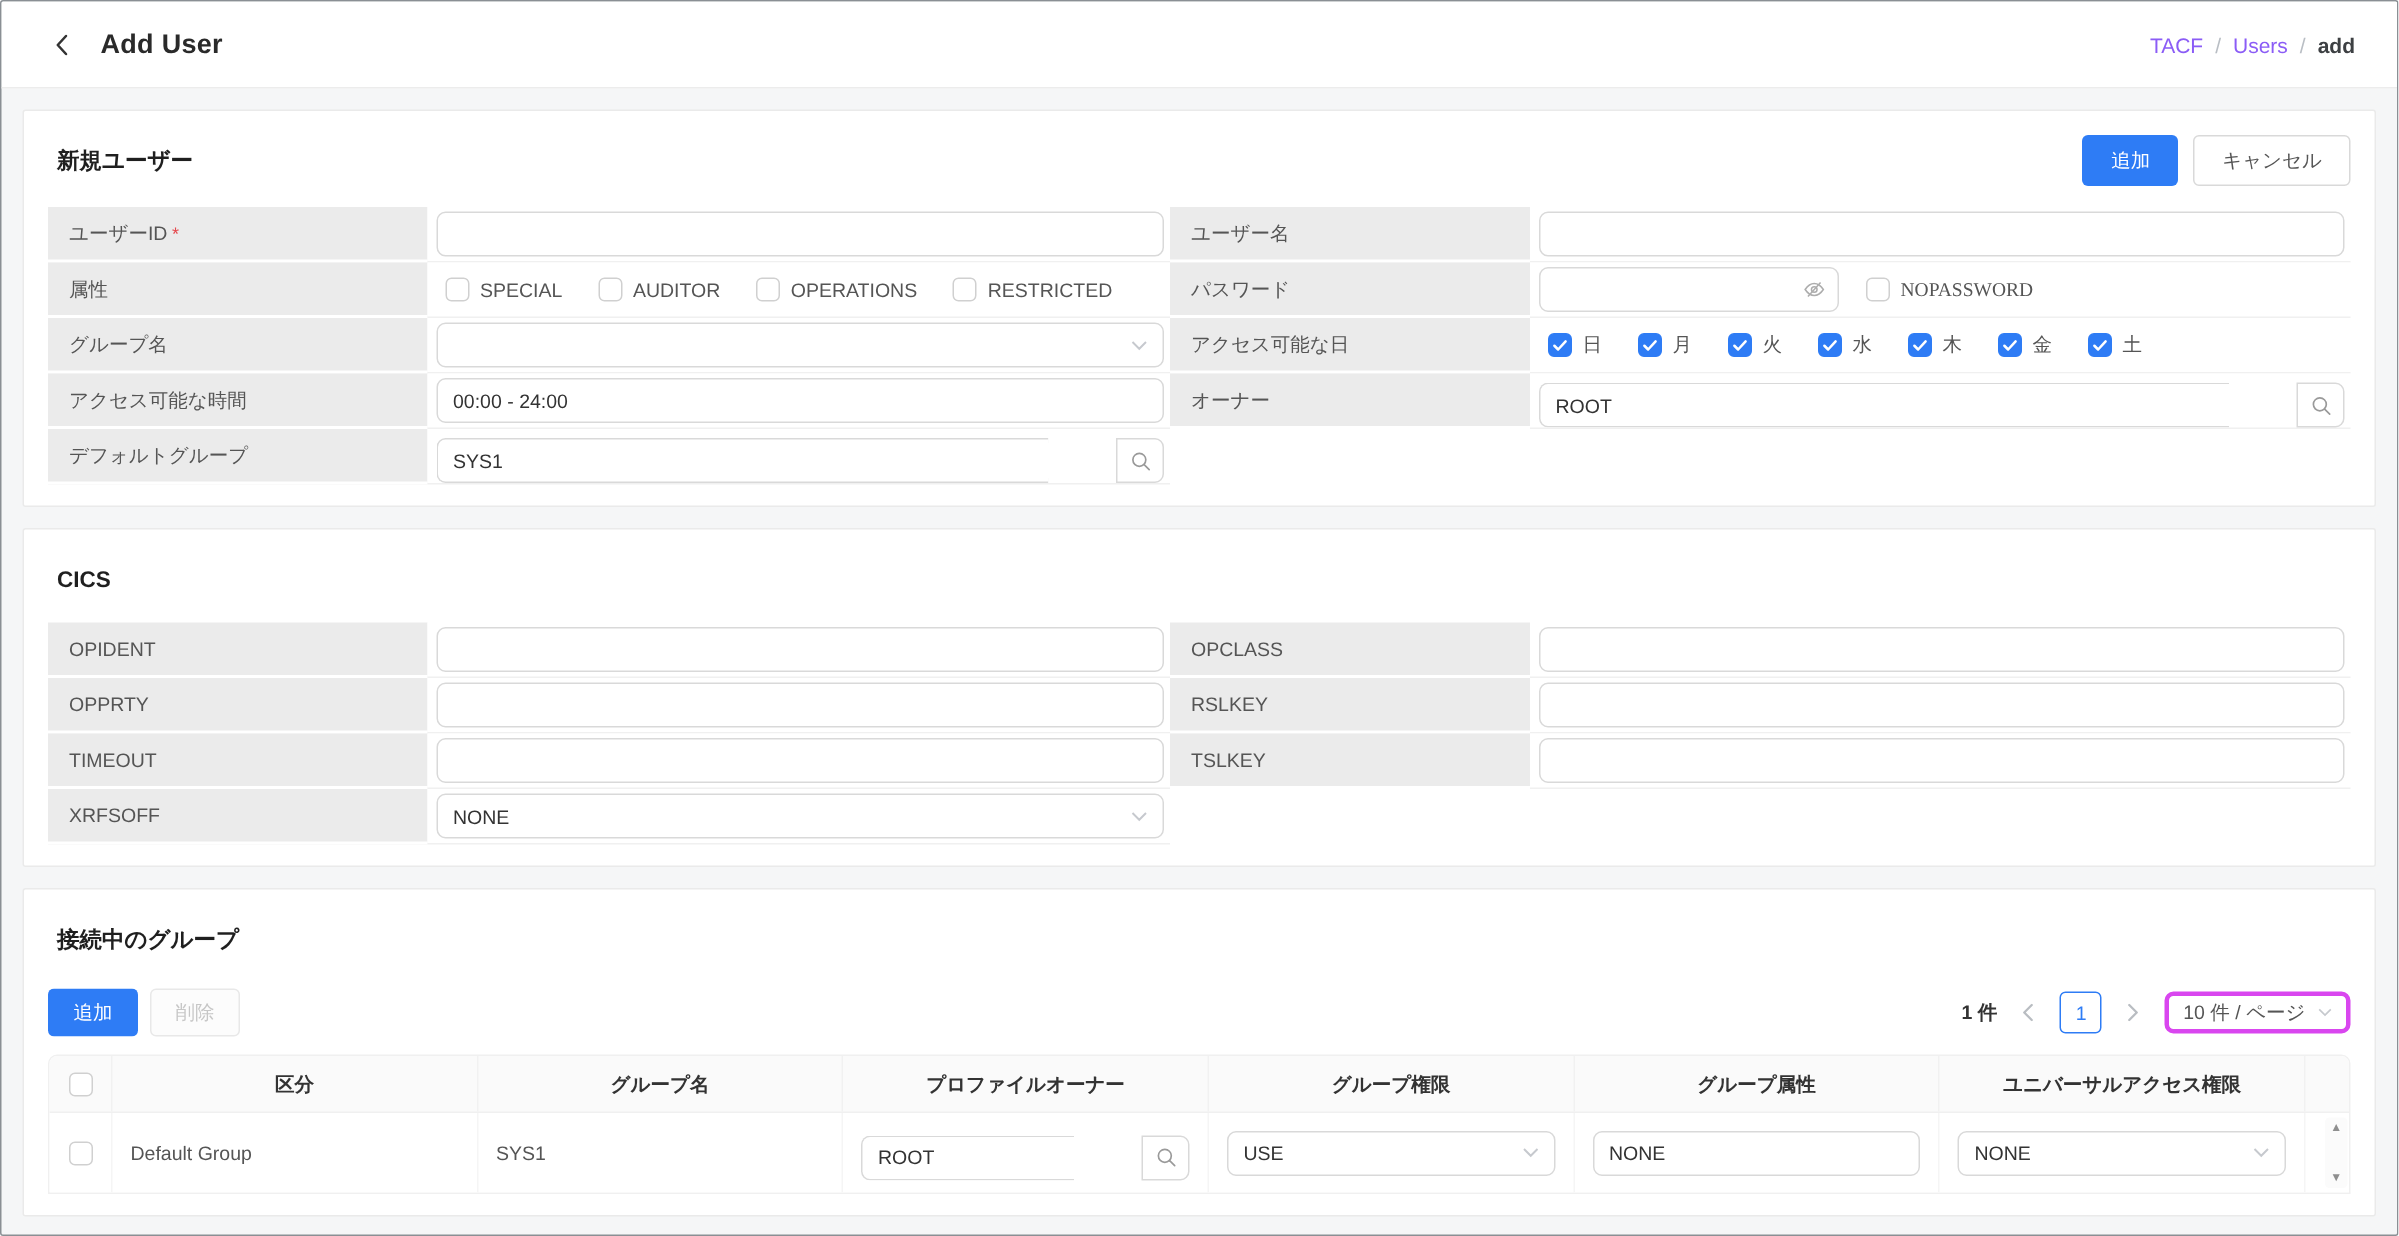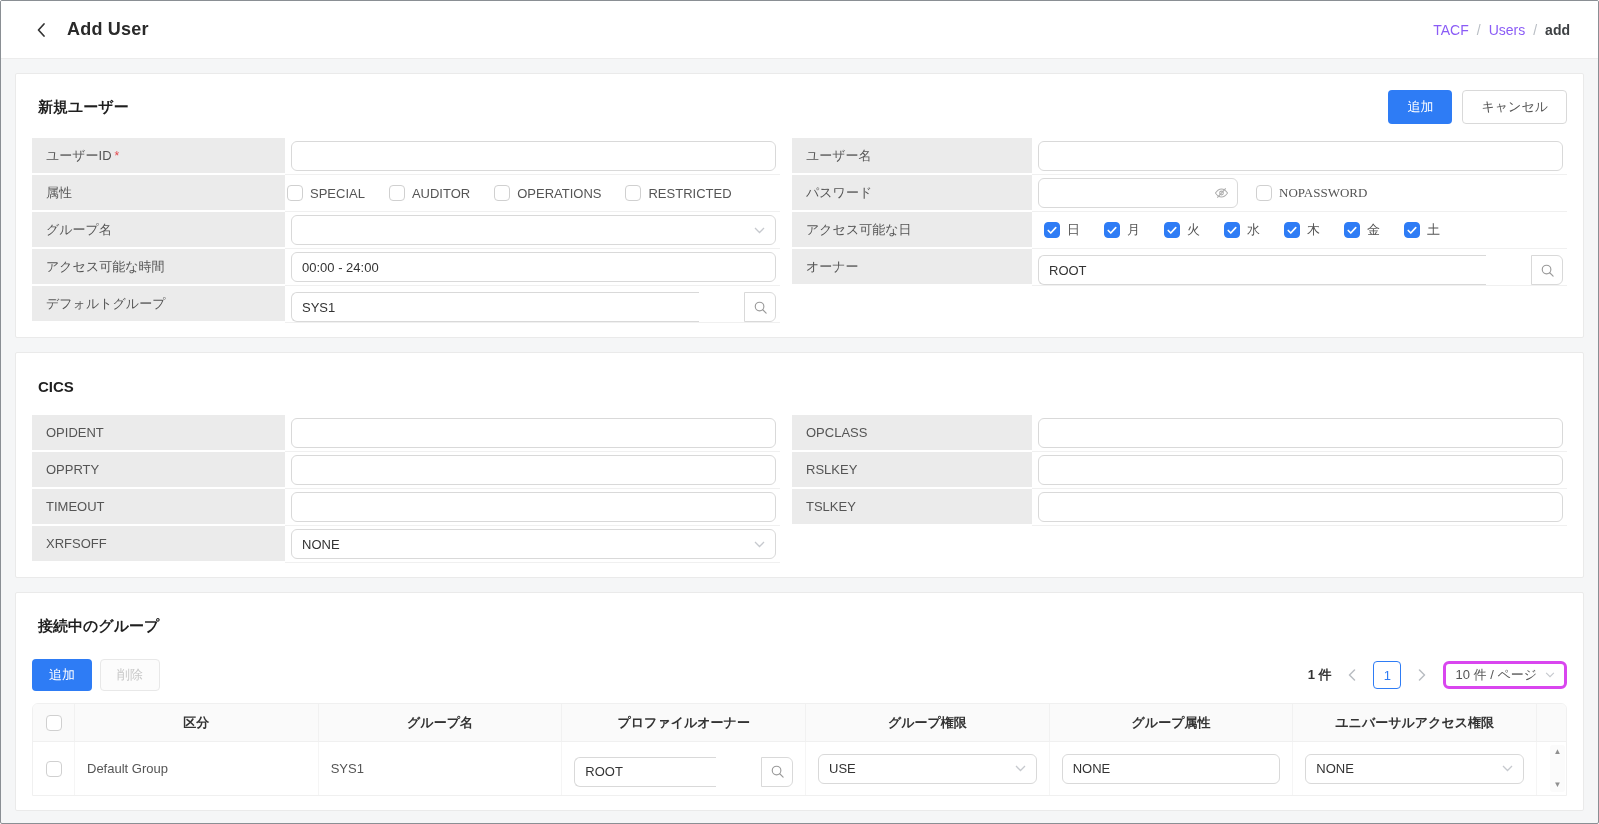--- a/index.html
+++ b/index.html
@@ -27,21 +27,21 @@
   .btn-primary { background:#2e7cf5; color:#fff; }
   .btn-ghost { background:#fff; color:#555; border-color:#d9d9d9; }
   .btn-disabled { background:#fcfcfc; color:#c7c7c7; border-color:#e8e8e8; cursor:default; }
   .btn-sm { height:32px; padding:0 16px; }
 
   
   .form { display:flex; flex-direction:column; }
   .frow { display:flex; min-height:37px; }
   .half { display:flex; flex:1; }
   .half-l { flex:0 0 748px; }
-  .half-r { margin-left:12px; }
+  .half-r { }
   .half.blank { background:transparent; }
   .flabel { width:253px; background:#ebebeb; border-bottom:2px solid #fff; display:flex; align-items:center; padding:0 14px; font-size:13px; color:#555; flex:0 0 auto; }
   .half-r .flabel { width:240px; }
   .ffield { flex:1; background:#fff; border-bottom:1px solid #f0f0f0; display:flex; align-items:center; padding:3px 4px 3px 6px; gap:10px; }
   .req { color:#e5484d; margin-left:3px; font-size:12px; }
 
   input.txt { height:30px; width:100%; border:1px solid #d9d9d9; border-radius:6px; padding:0 10px; font-size:13px; color:#333; outline:none; font-family:inherit; background:#fff; }
   .selectbox { height:30px; width:100%; border:1px solid #d9d9d9; border-radius:6px; padding:0 10px; font-size:13px; color:#333; display:flex; align-items:center; justify-content:space-between; background:#fff; cursor:pointer; }
   .selectbox .val { overflow:hidden; white-space:nowrap; }
 
@@ -129,21 +129,21 @@
             <div class="flabel">ユーザー名</div>
             <div class="ffield">
                 <input class="txt" type="text" style="">
               </div>
           </div>
         </div>
 
         <div class="frow">
           <div class="half half-l">
             <div class="flabel">属性</div>
-            <div class="ffield" style="padding-left:2px;">
+            <div class="ffield" style="padding-left:12px;">
               <label class="cbitem">
                   <span class="cb"></span>
                   <span>SPECIAL</span>
                 </label>
               <label class="cbitem">
                   <span class="cb"></span>
                   <span>AUDITOR</span>
                 </label>
               <label class="cbitem">
                   <span class="cb"></span>

